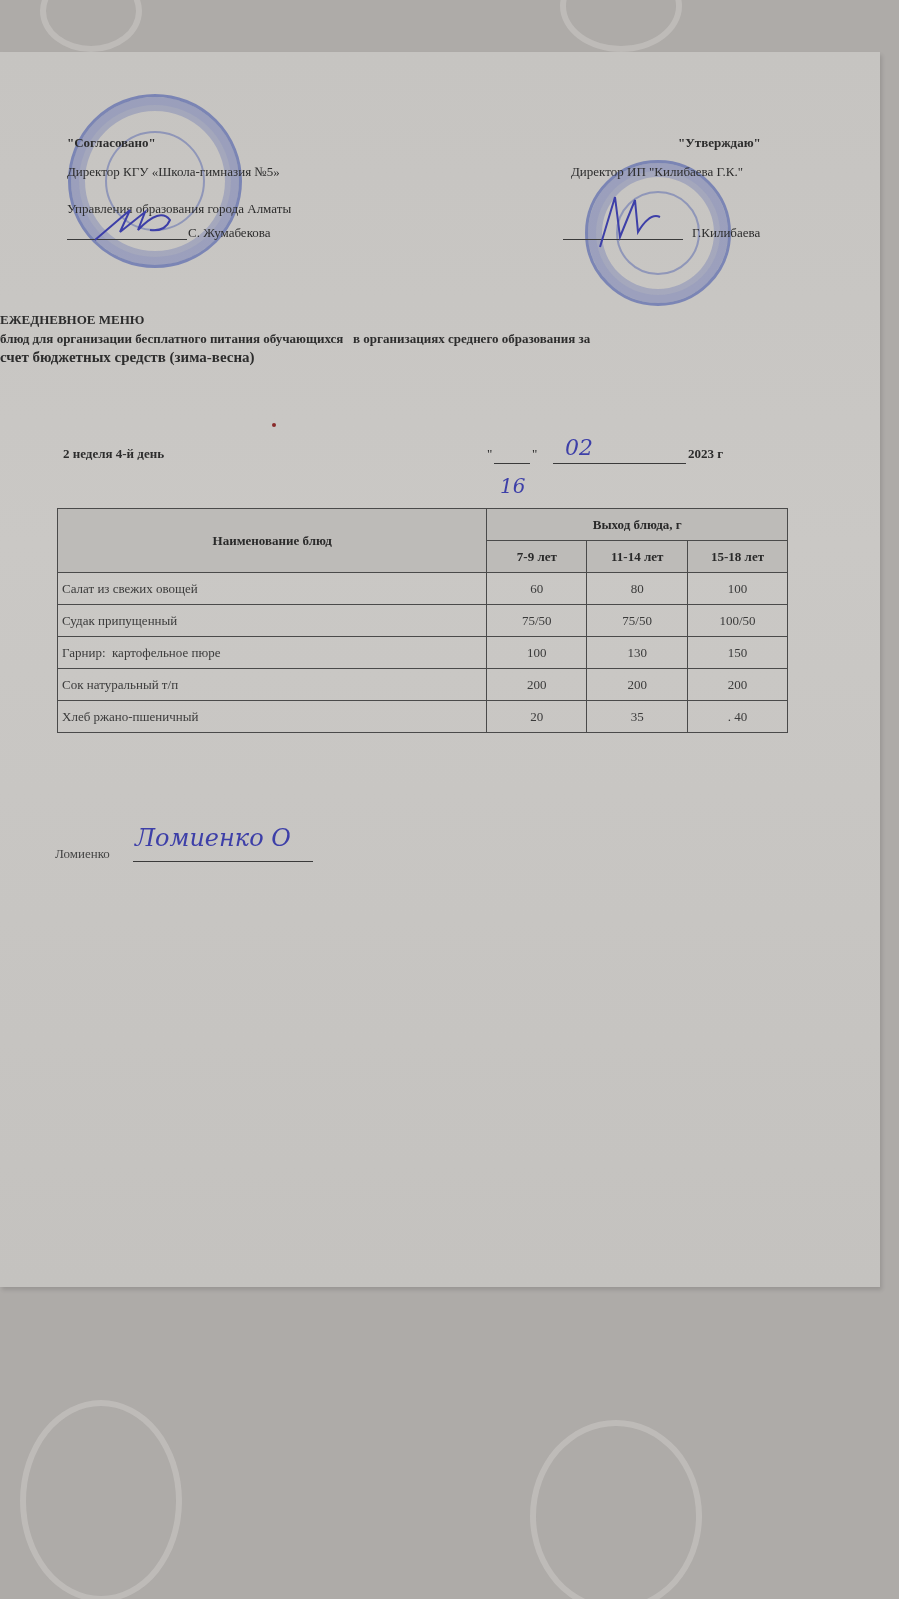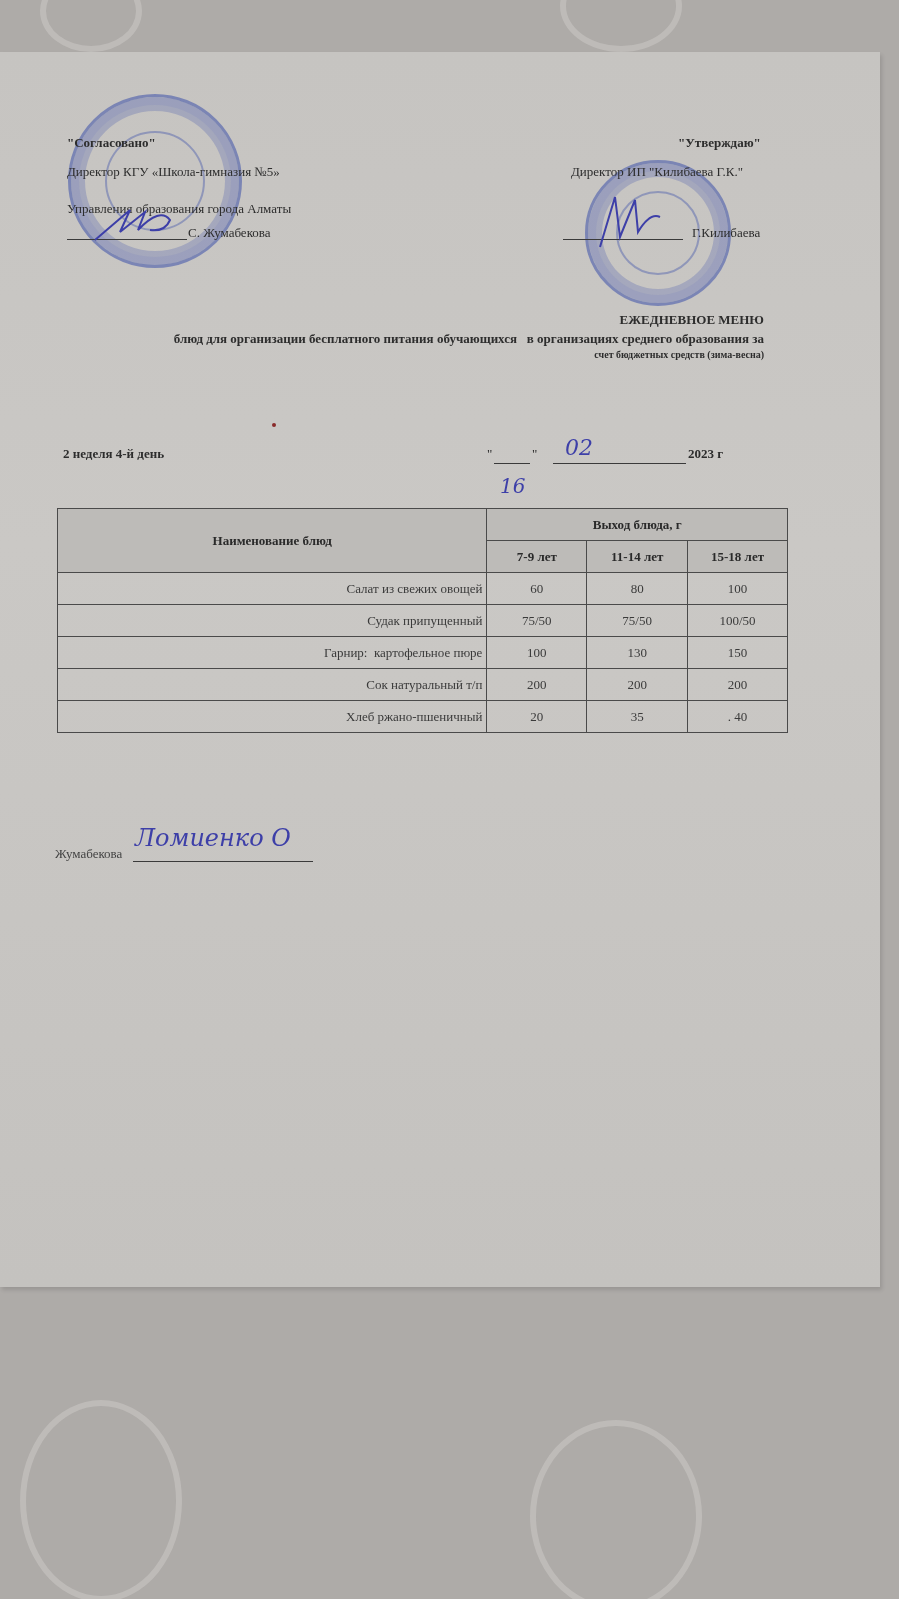--- a/index.html
+++ b/index.html
@@ -20,31 +20,31 @@
   .stamp {
     position: absolute; border-radius: 50%;
     border: 3px solid rgba(60,80,170,0.55);
     box-shadow: inset 0 0 0 8px rgba(90,110,190,0.12), inset 0 0 0 14px rgba(60,80,170,0.25);
   }
   .stamp .inner {
     position: absolute; border-radius: 50%; border: 2px solid rgba(60,80,170,0.4);
   }
   .sig { position: absolute; }
   .line { position: absolute; height: 1px; background: #3a3a3a; }
-  .title { position: absolute; left: 0; width: 764px; text-align: right; color: #2d2d2d; font-weight: bold; }
+  .title { position: absolute; left: 0; width: 764px; text-align: left; color: #2d2d2d; font-weight: bold; }
   table.menu {
     position: absolute; left: 57px; top: 508px; width: 731px;
     border-collapse: collapse; font-size: 13px; color: #3a3a3a;
   }
   table.menu td, table.menu th {
     border: 1.5px solid #4a4a4a; height: 31px; padding: 0 4px;
   }
   table.menu th { background: #bdbbb8; font-weight: bold; color: #2a2a2a; }
   table.menu td.num { text-align: center; }
-  table.menu td.name { text-align: right; }
+  table.menu td.name { text-align: left; }
   .hand { color: #3d3fa8; font-family: "DejaVu Serif", serif; font-style: italic; }
 </style>
 </head>
 <body>
 
 <div class="bg-swirl" style="left:40px;top:-30px;width:90px;height:70px;"></div>
 <div class="bg-swirl" style="left:560px;top:-40px;width:110px;height:80px;"></div>
 <div class="bg-swirl" style="left:20px;top:1400px;width:150px;height:190px;"></div>
 <div class="bg-swirl" style="left:530px;top:1420px;width:160px;height:180px;"></div>
 
@@ -70,21 +70,21 @@
   <div class="abs bold f13" style="left:678px;top:83px;">"Утверждаю"</div>
   <div class="abs f13" style="left:571px;top:112px;">Директор ИП "Килибаева Г.К."</div>
   <div class="line" style="left:563px;top:187px;width:120px;"></div>
   <svg class="sig" style="left:590px;top:140px;" width="80" height="60" viewBox="0 0 80 60">
     <path d="M10 55 L25 5 L30 45 L45 8 L48 40 Q60 20 70 25" fill="none" stroke="#3d3fa8" stroke-width="2"></path>
   </svg>
   <div class="abs f13" style="left:692px;top:173px;">Г.Килибаева</div>
 
   <div class="title" style="top:260px;font-size:13px;">ЕЖЕДНЕВНОЕ МЕНЮ</div>
   <div class="title" style="top:279px;font-size:13px;white-space:pre;">блюд для организации бесплатного питания обучающихся   в организациях среднего образования за</div>
-  <div class="title" style="top:297px;font-size:10px;">счет бюджетных средств (зима-весна)</div>
+  <div class="title" style="top:297px;font-size:15px;">счет бюджетных средств (зима-весна)</div>
 
   <div class="abs" style="left:272px;top:371px;width:4px;height:4px;border-radius:2px;background:#8a2a2a;"></div>
 
   <div class="abs bold f13" style="left:63px;top:394px;">2 неделя 4-й день</div>
   <div class="abs f13" style="left:487px;top:394px;">"</div>
   <div class="line" style="left:494px;top:411px;width:36px;"></div>
   <div class="abs hand" style="left:500px;top:385px;font-size:20px;margin-top:37px;">16</div>
   <div class="abs f13" style="left:532px;top:394px;">"</div>
   <div class="line" style="left:553px;top:411px;width:133px;"></div>
   <div class="abs hand" style="left:565px;top:383px;font-size:22px;">02</div>
@@ -133,17 +133,17 @@
     </tr>
     <tr>
       <td class="name">Хлеб ржано-пшеничный</td>
       <td class="num">20</td>
       <td class="num">35</td>
       <td class="num">. 40</td>
     </tr>
   </tbody>
     </table>
 
-  <div class="abs f13" style="left:55px;top:794px;color:#444;">Жумабекова</div>
+  <div class="abs f13" style="left:55px;top:794px;color:#444;">Ломиенко</div>
   <div class="line" style="left:133px;top:809px;width:180px;"></div>
   <div class="abs hand" style="left:135px;top:772px;font-size:24px;">Ломиенко О</div>
 
 </div>
 
 </body></html>

